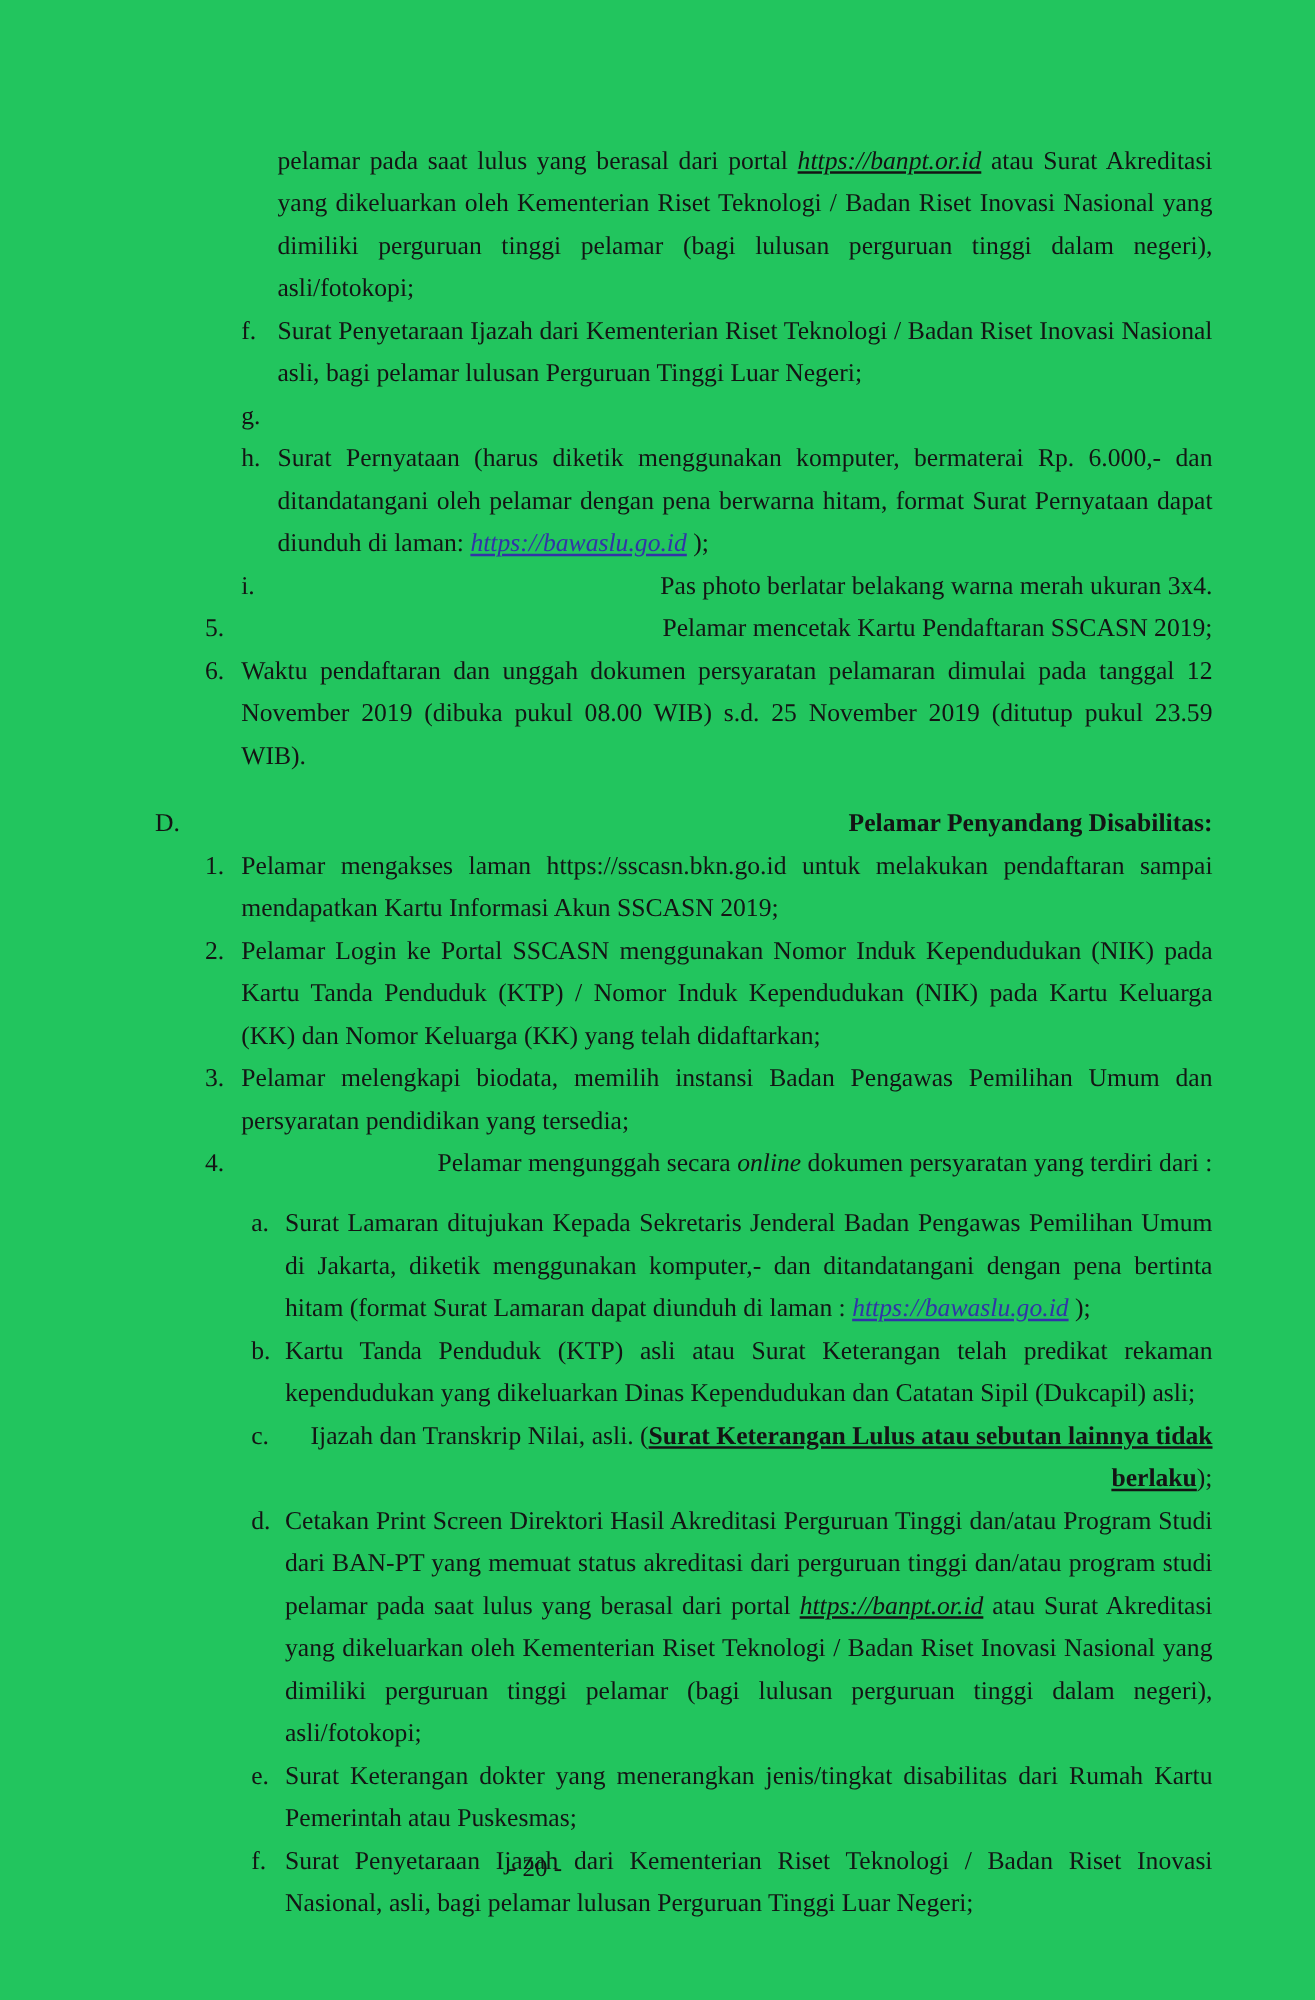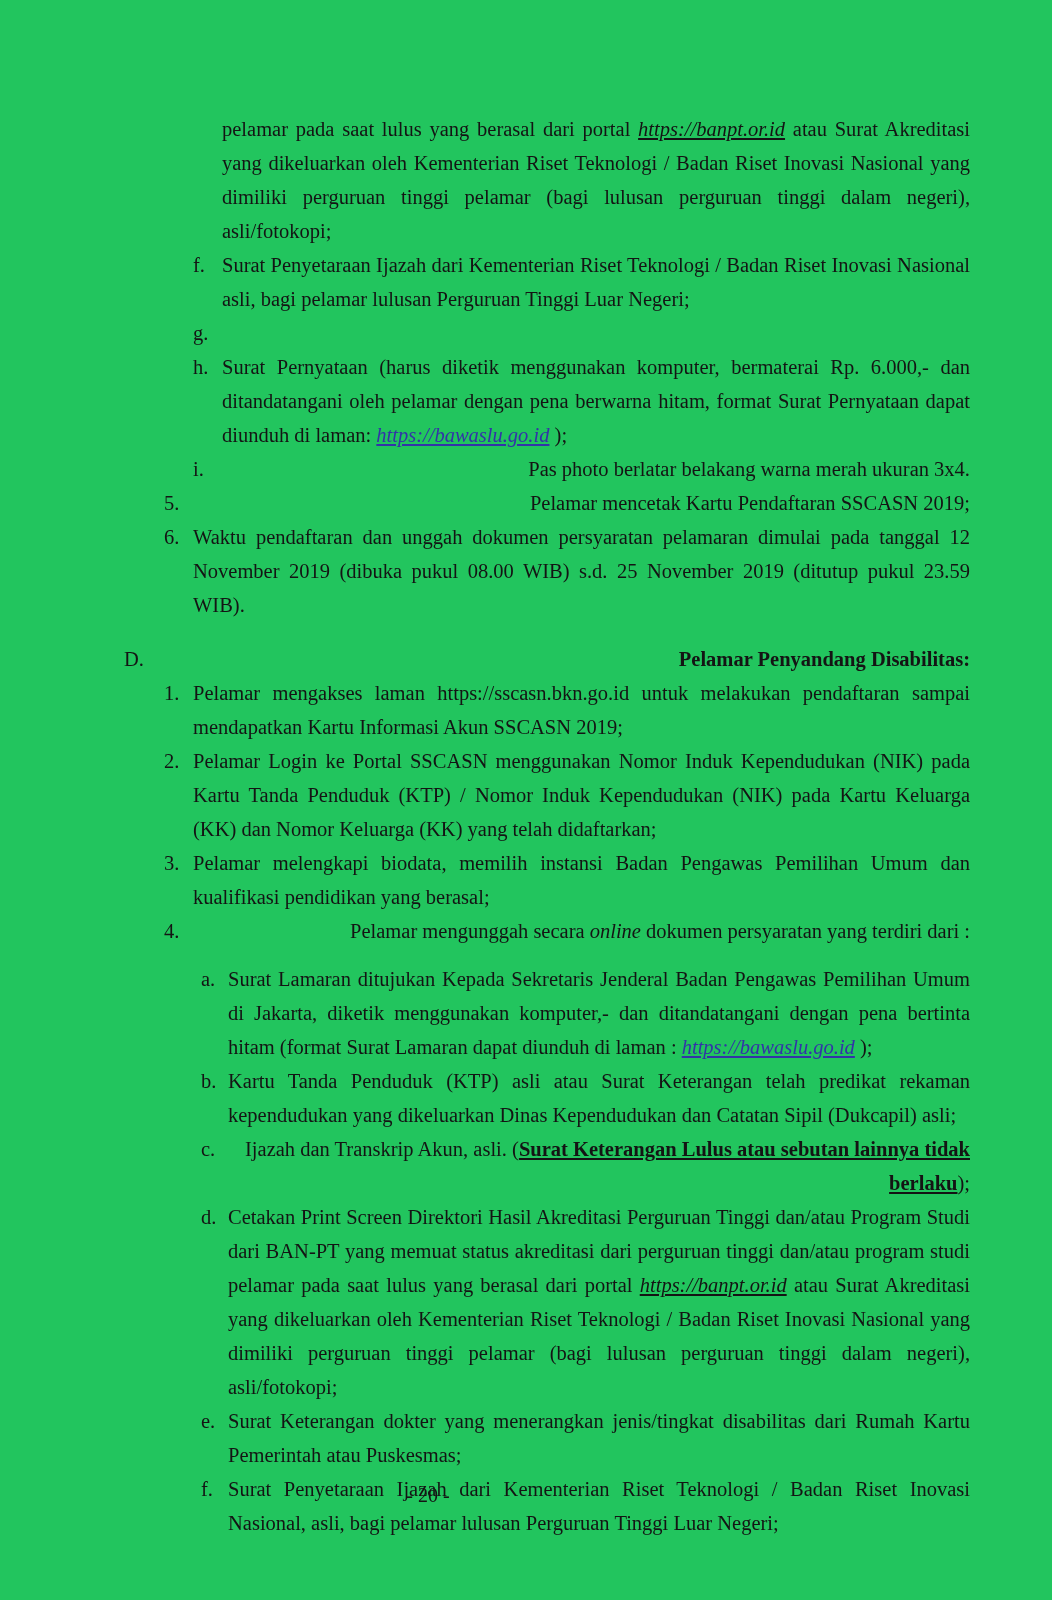--- a/index.html
+++ b/index.html
@@ -150,21 +150,21 @@
       <span class="body"><span>Pelamar mengakses laman </span><span class="plain-url">https://sscasn.bkn.go.id</span><span> untuk melakukan pendaftaran sampai mendapatkan Kartu Informasi Akun SSCASN 2019;</span></span>
     </div>
 
     <div class="row lvl-1">
       <span class="marker">2.</span>
       <span class="body">Pelamar Login ke Portal SSCASN menggunakan Nomor Induk Kependudukan (NIK) pada Kartu Tanda Penduduk (KTP) / Nomor Induk Kependudukan  (NIK) pada Kartu Keluarga (KK) dan Nomor Keluarga (KK) yang telah didaftarkan;</span>
     </div>
 
     <div class="row lvl-1">
       <span class="marker">3.</span>
-      <span class="body">Pelamar melengkapi biodata, memilih instansi Badan Pengawas Pemilihan Umum dan kualifikasi pendidikan yang berasal;</span>
+      <span class="body">Pelamar melengkapi biodata, memilih instansi Badan Pengawas Pemilihan Umum dan persyaratan pendidikan yang tersedia;</span>
     </div>
 
     <div class="row lvl-1">
       <span class="marker">4.</span>
       <span class="body nojust"><span>Pelamar mengunggah secara </span><em class="it">online</em><span>  dokumen persyaratan yang terdiri dari :</span></span>
     </div>
 
     <div class="gap-sm"></div>
 
     <div class="row lvl-2b">
@@ -172,21 +172,21 @@
       <span class="body"><span>Surat Lamaran ditujukan Kepada Sekretaris Jenderal Badan Pengawas Pemilihan Umum di Jakarta, diketik menggunakan komputer,- dan ditandatangani dengan pena bertinta hitam (format Surat Lamaran dapat diunduh di laman : </span><span class="lnk-blue">https://bawaslu.go.id</span><span> );</span></span>
     </div>
 
     <div class="row lvl-2b">
       <span class="marker">b.</span>
       <span class="body">Kartu Tanda Penduduk (KTP) asli atau Surat Keterangan telah predikat rekaman kependudukan yang dikeluarkan Dinas Kependudukan dan Catatan Sipil (Dukcapil) asli;</span>
     </div>
 
     <div class="row lvl-2b">
       <span class="marker">c.</span>
-      <span class="body nojust"><span>Ijazah dan Transkrip Akun, asli. (</span><span class="bold-ul">Surat Keterangan Lulus atau sebutan lainnya tidak berlaku</span><span>);</span></span>
+      <span class="body nojust"><span>Ijazah dan Transkrip Nilai, asli. (</span><span class="bold-ul">Surat Keterangan Lulus atau sebutan lainnya tidak berlaku</span><span>);</span></span>
     </div>
 
     <div class="row lvl-2b">
       <span class="marker">d.</span>
       <span class="body"><span>Cetakan Print Screen Direktori Hasil Akreditasi Perguruan Tinggi dan/atau Program Studi dari BAN-PT yang memuat status akreditasi dari perguruan tinggi dan/atau program studi pelamar pada saat lulus yang berasal dari portal </span><span class="lnk-black">https://banpt.or.id</span><span> atau Surat Akreditasi yang dikeluarkan oleh Kementerian Riset Teknologi / Badan Riset Inovasi Nasional yang dimiliki perguruan tinggi pelamar (bagi lulusan perguruan tinggi dalam negeri), asli/fotokopi;</span></span>
     </div>
 
     <div class="row lvl-2b">
       <span class="marker">e.</span>
       <span class="body">Surat Keterangan dokter yang menerangkan jenis/tingkat disabilitas dari Rumah Kartu Pemerintah atau Puskesmas;</span>

